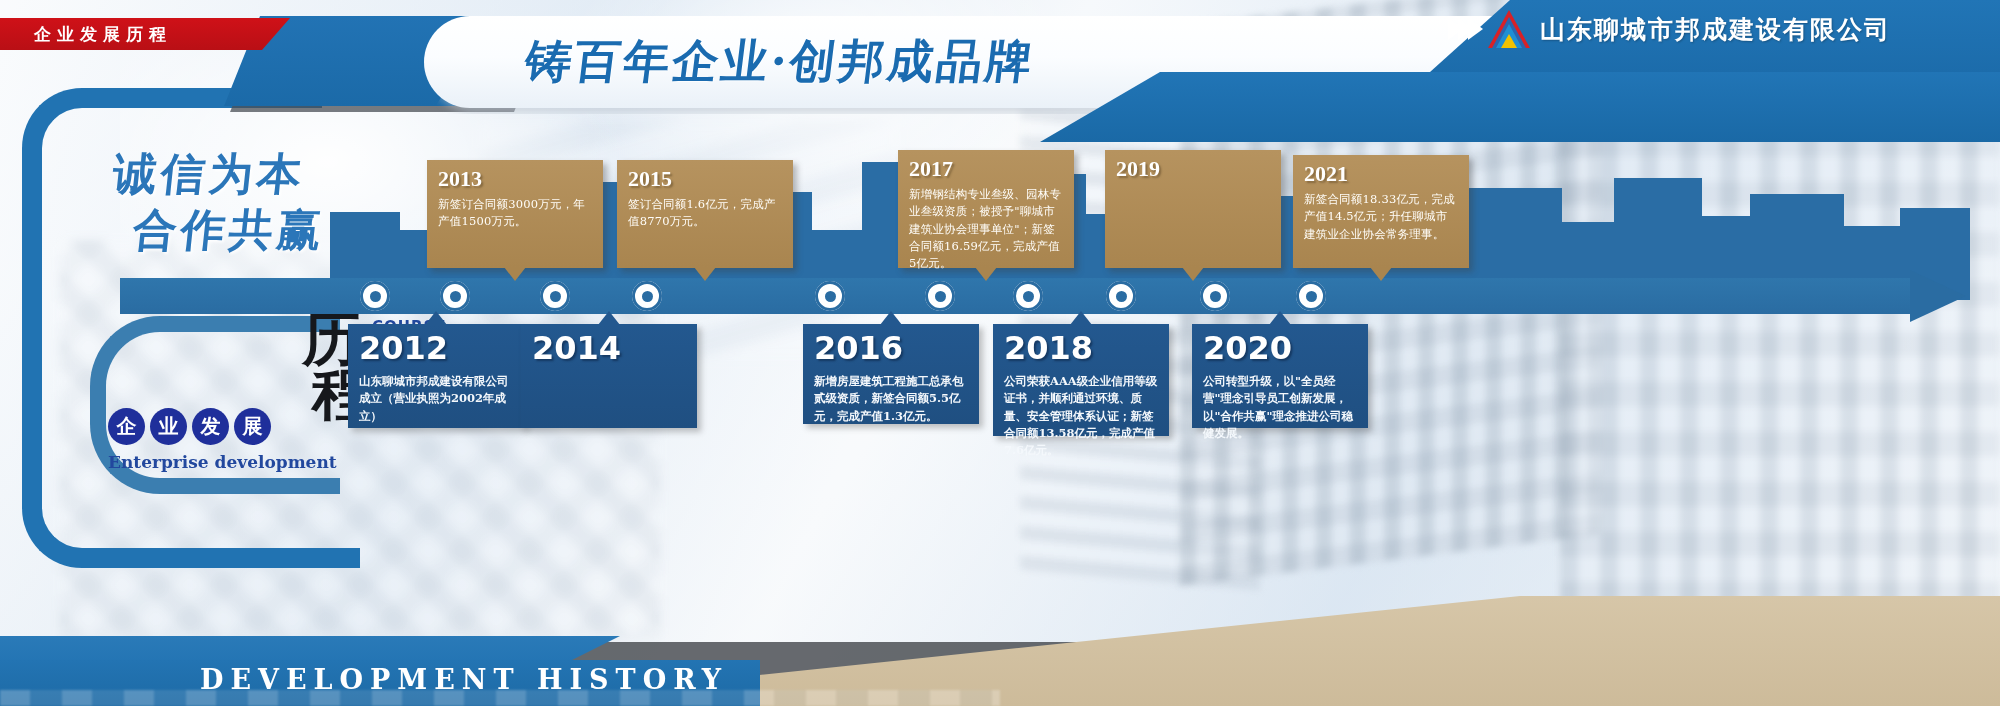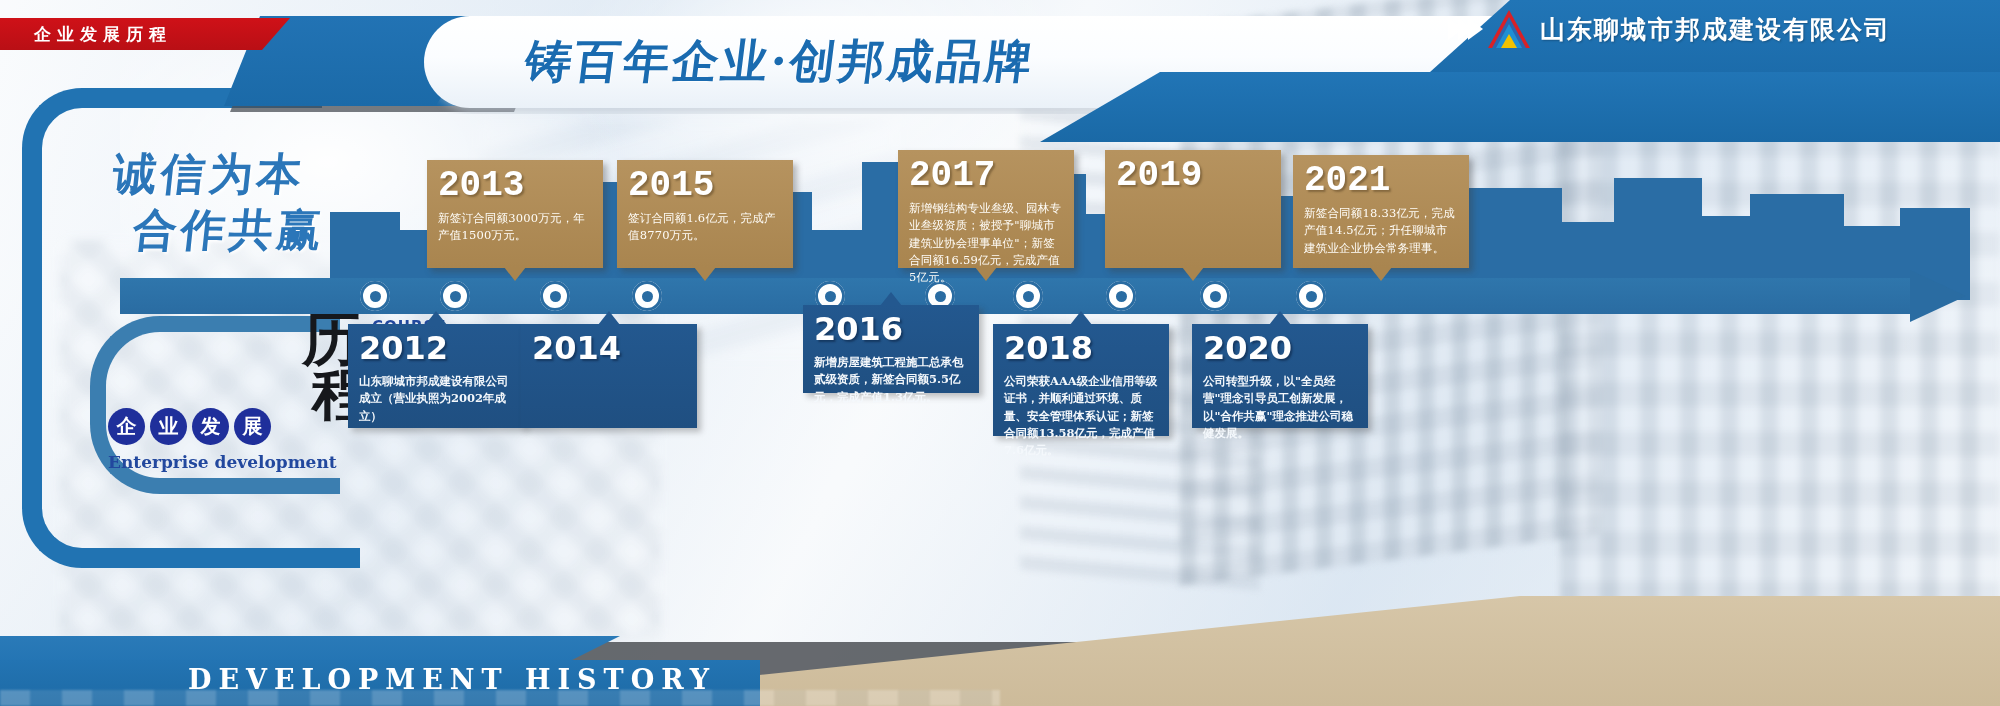--- a/index.html
+++ b/index.html
@@ -216,21 +216,21 @@
   .dot i{ width:11px;height:11px;border-radius:50%;background:#2a6ca2; display:block; }
 
   
   .card-top{
     position:absolute; width:176px;
     background:linear-gradient(180deg,#b6935f,#a9854f);
     color:#fff; padding:8px 11px 11px;
     box-shadow:4px 4px 6px rgba(60,60,60,.35);
   }
   .card-top .yr{
-    font-family:Liberation Mono, monospace; font-size:36px; font-weight:700;
+    font-family:Liberation Serif, serif; font-size:22px; font-weight:700;
     color:#fff; line-height:1; margin-bottom:6px;
     text-shadow:2px 2px 2px rgba(80,60,30,.45);
   }
   .card-top .tx{
     font-family:"DejaVu Serif", serif; font-size:11.5px; line-height:1.5;
     letter-spacing:.2px; color:#fffdf8;
   }
   .card-top .tail{
     position:absolute; left:50%; bottom:-13px; margin-left:-11px;
     width:0;height:0;border-left:11px solid transparent;border-right:11px solid transparent;
@@ -270,21 +270,21 @@
   .bot-blue{
     position:absolute; left:0px; top:660px; width:760px; height:46px;
     background:linear-gradient(180deg,#2374b3,#1d6aa5);
   }
   .bot-blue2{
     position:absolute; left:0px; top:636px; width:620px; height:30px;
     background:linear-gradient(180deg,#2a7ab8,#2374b3);
     clip-path:polygon(0 0,620px 0,560px 30px,0 30px);
   }
   .dev-history{
-    position:absolute; left:188px; top:664px;
+    position:absolute; left:200px; top:664px;
     font-family:"DejaVu Serif", serif; font-size:27px; font-weight:700;
     letter-spacing:7px; color:#ffffff;
   }
   .bot-grid{
     position:absolute; left:0; top:690px; width:1000px; height:16px;
     background:repeating-linear-gradient(90deg, rgba(255,255,255,.5) 0 30px, rgba(200,215,230,.3) 30px 62px);
     filter:blur(1px); opacity:.5;
   }
 </style>
 </head>
@@ -449,21 +449,21 @@
   <div class="yr">2012</div>
   <div class="tx">山东聊城市邦成建设有限公司成立（营业执照为2002年成立）</div>
   <div class="tail"></div>
 </div>
 
 <div class="card-bot" style="left:521px; top:324px; height:104px;">
   <div class="yr">2014</div>
   <div class="tail"></div>
 </div>
 
-<div class="card-bot" style="left:803px; top:305px; height:88px;">
+<div class="card-bot" style="left:803px; top:324px; height:100px;">
   <div class="yr">2016</div>
   <div class="tx">新增房屋建筑工程施工总承包贰级资质，新签合同额5.5亿元，完成产值1.3亿元。</div>
   <div class="tail"></div>
 </div>
 
 <div class="card-bot" style="left:993px; top:324px; height:112px;">
   <div class="yr">2018</div>
   <div class="tx">公司荣获AAA级企业信用等级证书，并顺利通过环境、质量、安全管理体系认证；新签合同额13.58亿元，完成产值7.6亿元。</div>
   <div class="tail"></div>
 </div>

